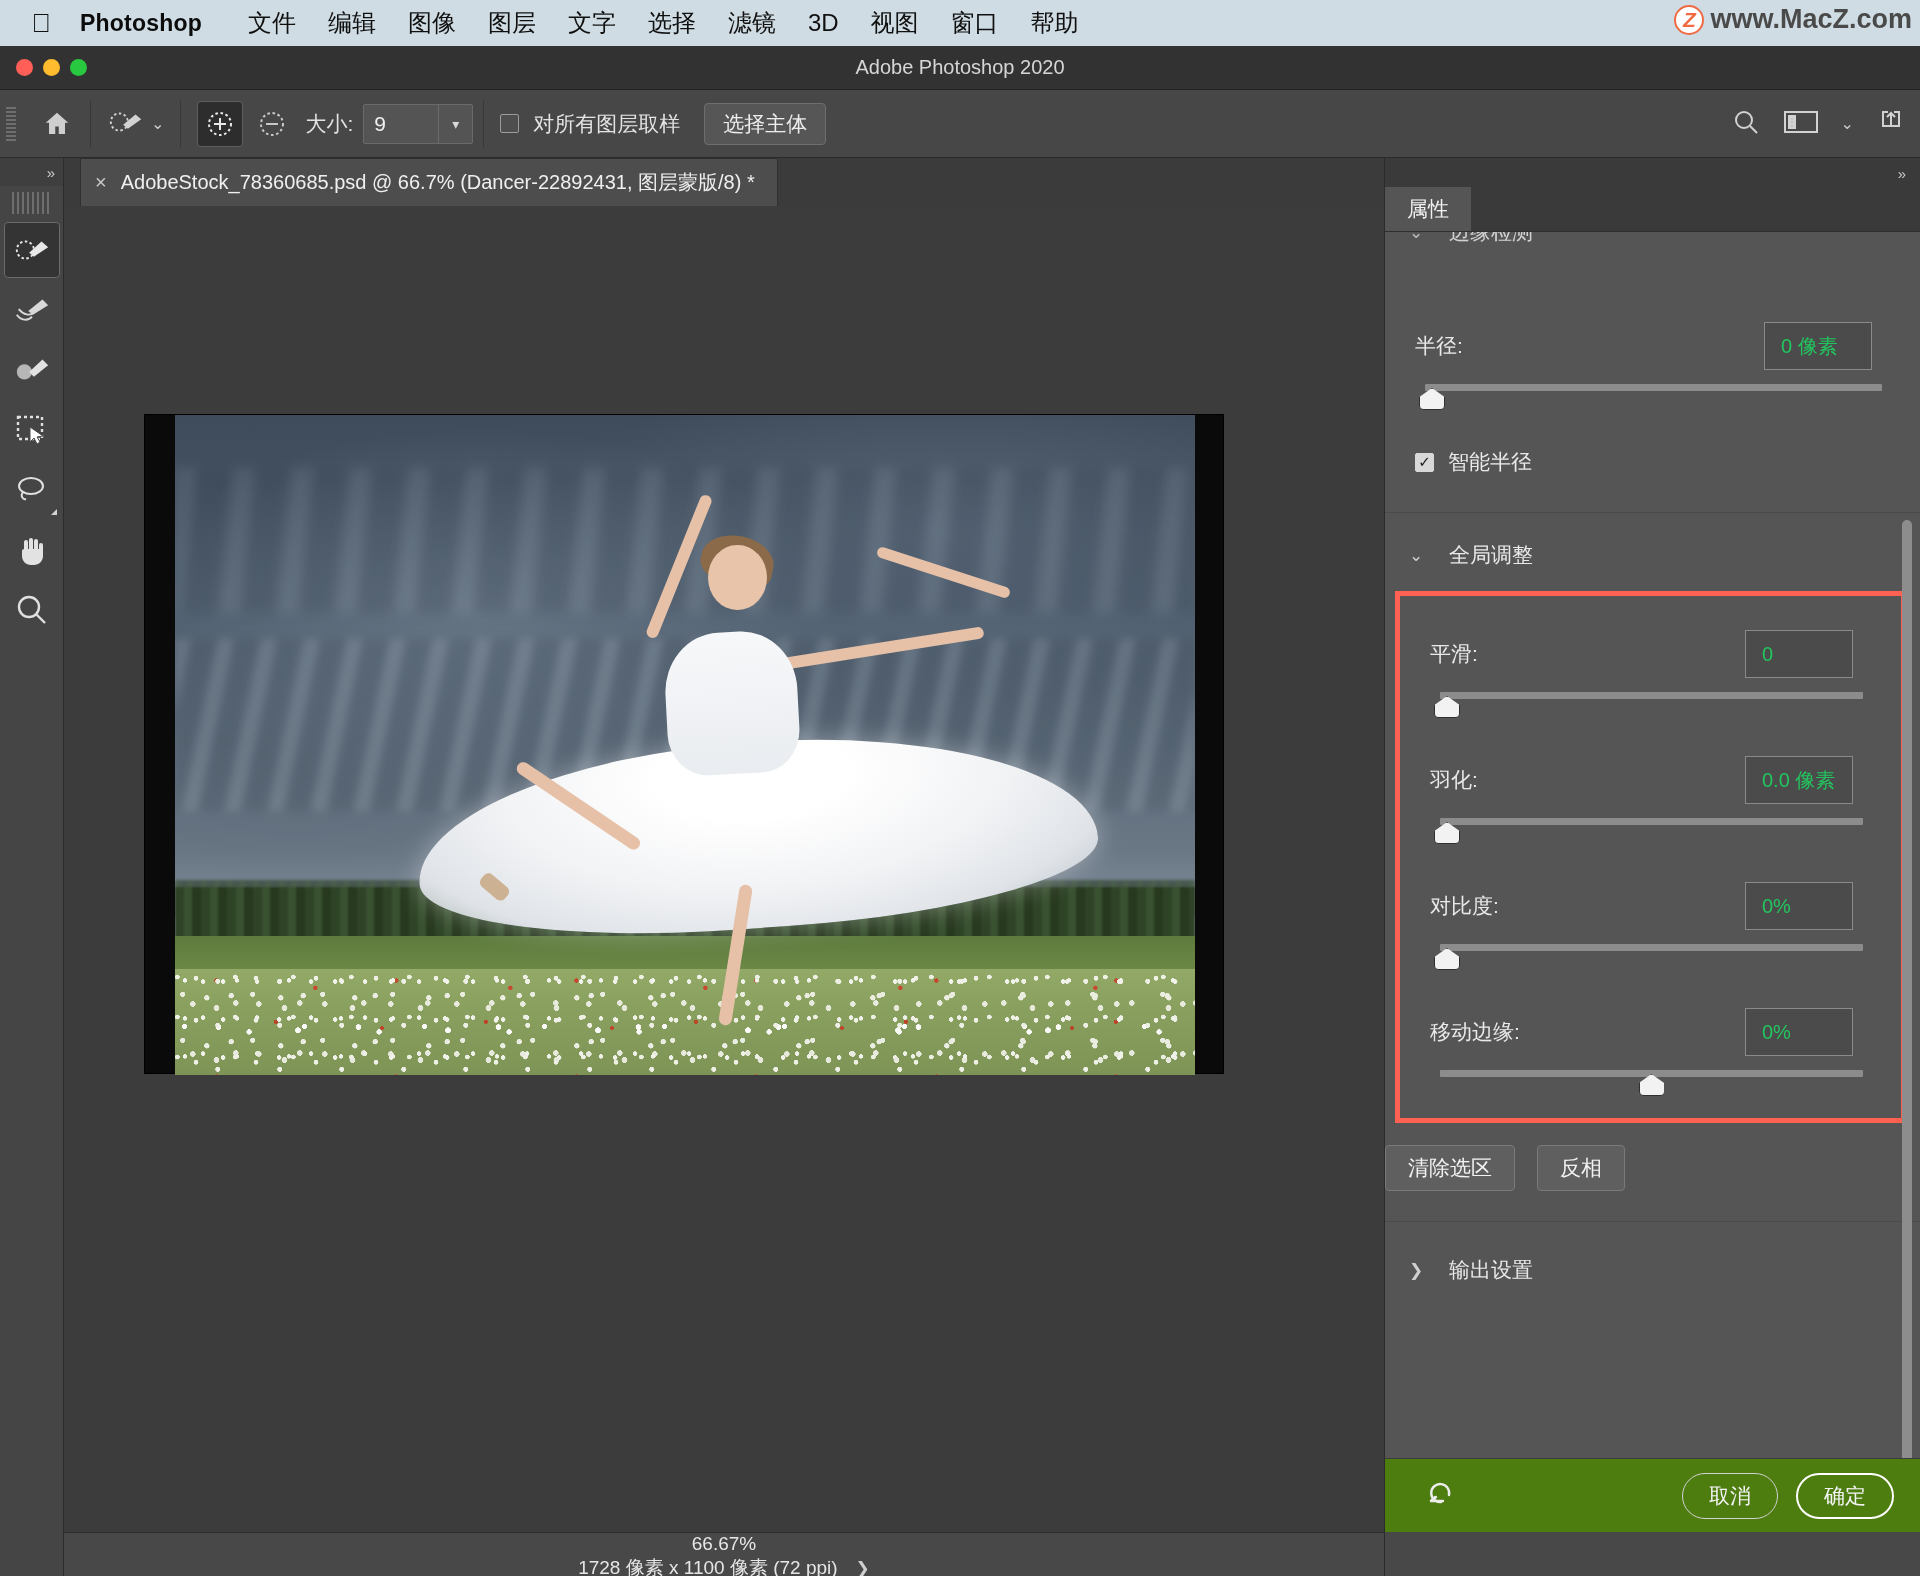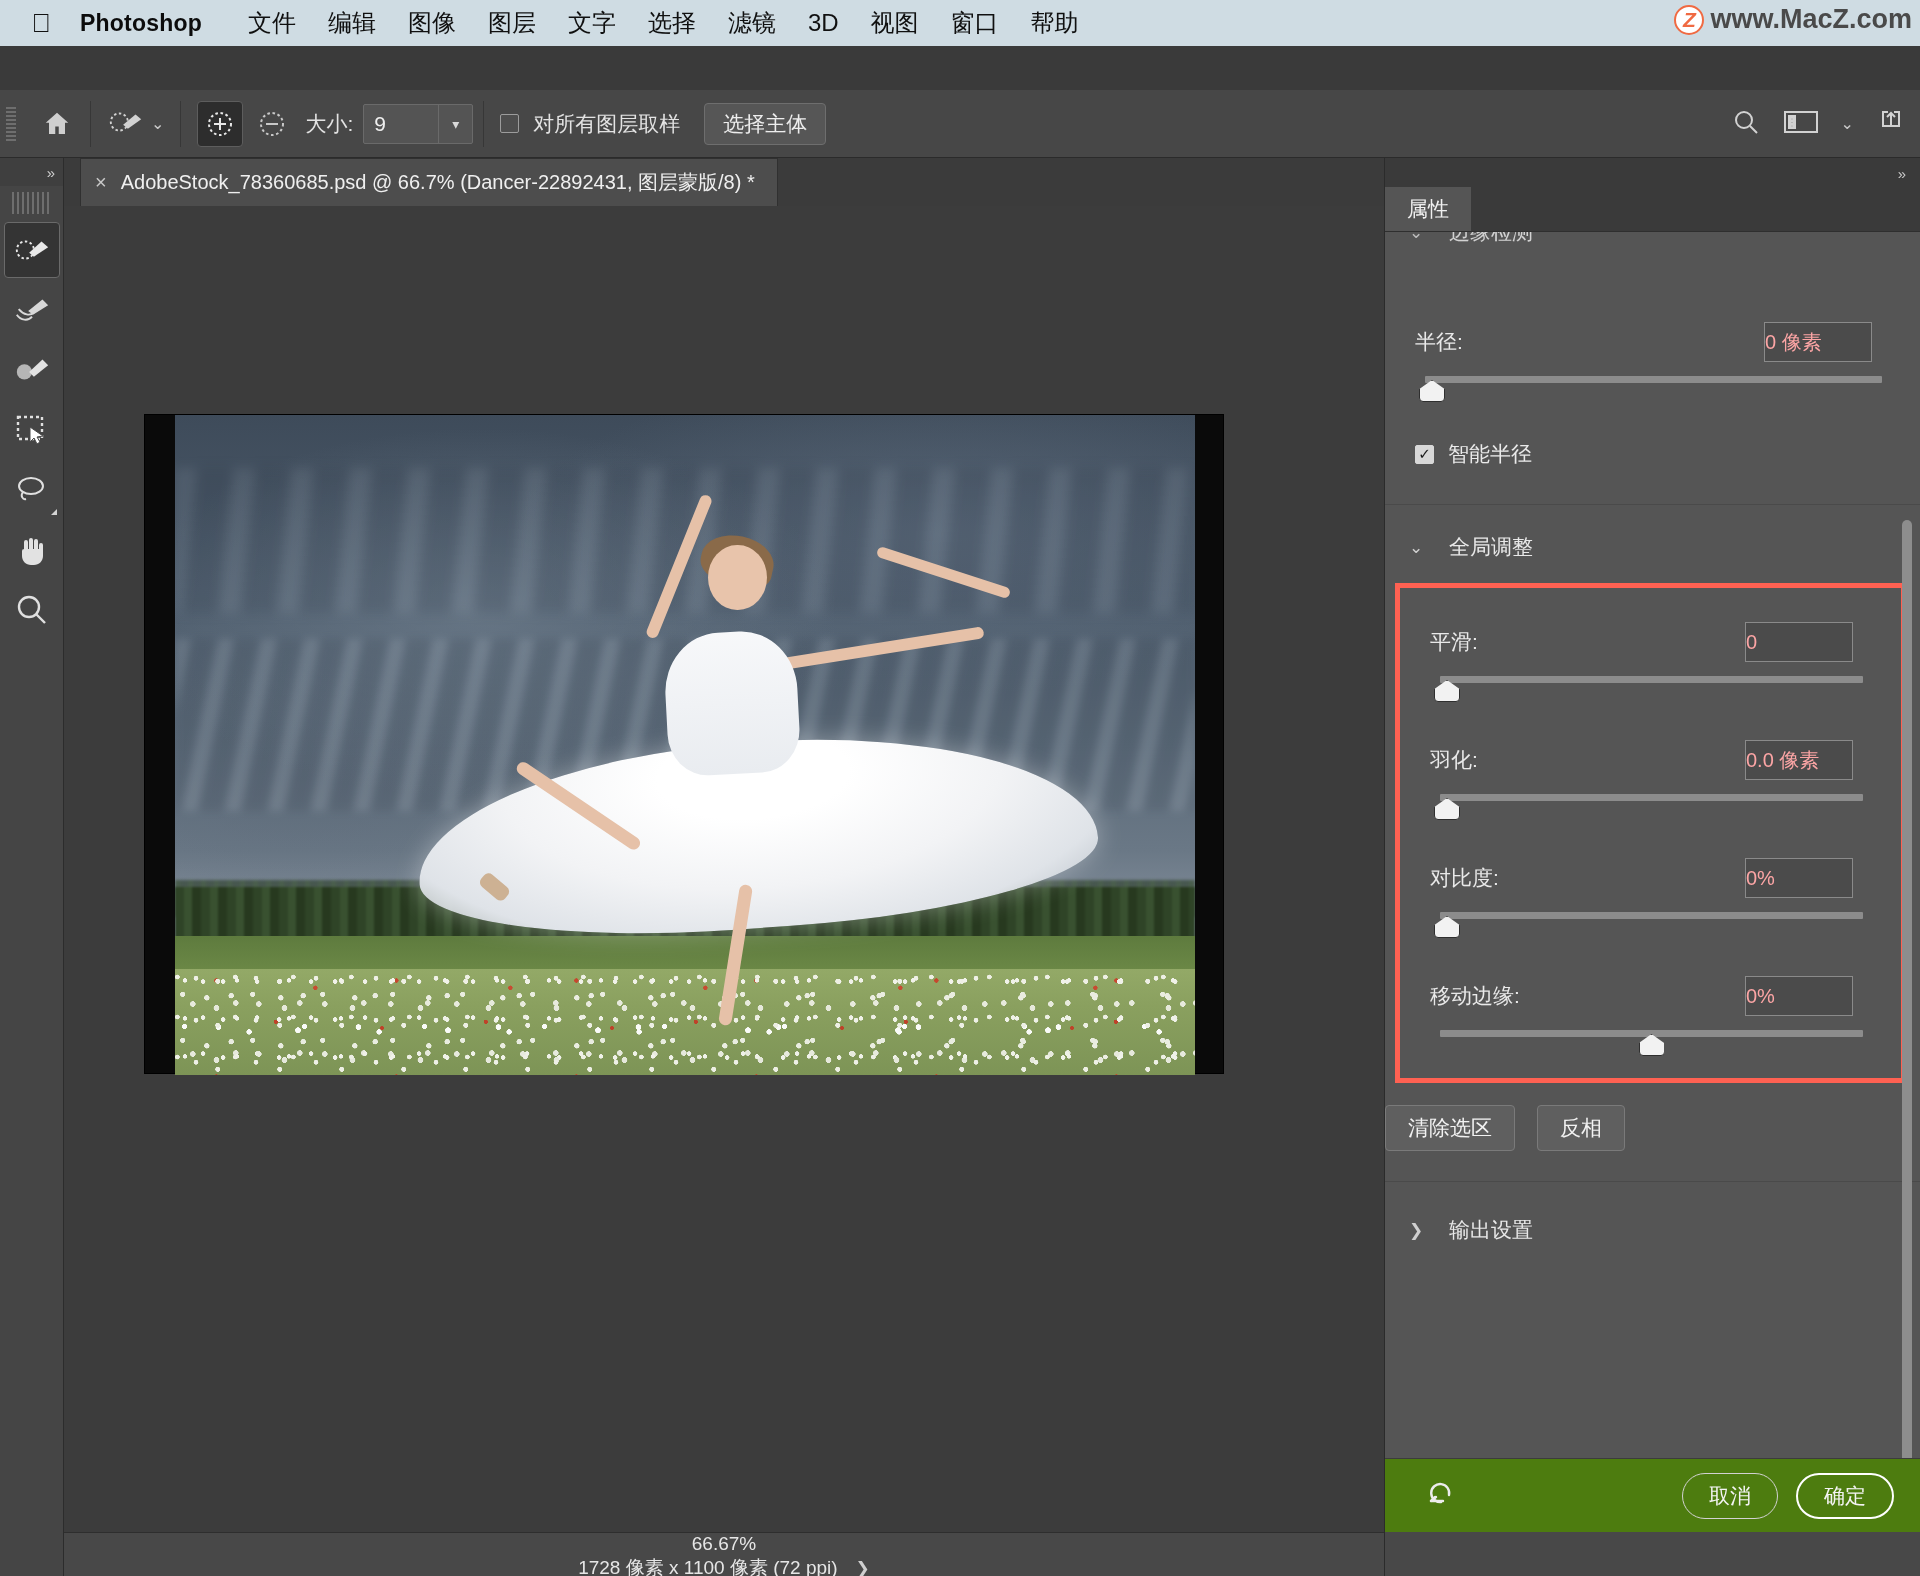--- a/index.html
+++ b/index.html
@@ -341,23 +341,23 @@
     padding: 14px 0 14px 24px; color: #e8e8e8; font-size: 21px;
   }
   .sec-hd.clipped { margin-top: -28px; opacity: .85; }
   .chev { color: #cfcfcf; font-size: 17px; width: 14px; display:inline-block; }
   .row {
     display: flex; align-items: center; justify-content: space-between;
     padding: 0 48px 0 30px; margin-top: 34px;
   }
   .row .lbl { color: #e9e9e9; font-size: 21px; }
   .valbox {
-    width: 108px; height: 40px; background: #4b4b4b; border: 1px solid #8a8a8a;
-    color: #fca5a5; font-size: 20px; display: flex; align-items: center;
-    padding-left: 0;
+    width: 108px; height: 48px; background: #4b4b4b; border: 1px solid #8a8a8a;
+    color: #22c55e; font-size: 20px; display: flex; align-items: center;
+    padding-left: 16px;
   }
   .slider { position: relative; margin: 10px 30px 0 32px; height: 34px; }
   .track {
     position: absolute; left: 8px; right: 8px; top: 4px; height: 7px;
     background: #8c8c8c; border-radius: 1px;
   }
   .knob {
     position: absolute; top: 8px; width: 26px; height: 22px;
     background: #f2f2f2; border: 1.6px solid #2f2f2f;
     clip-path: polygon(50% 0%, 100% 42%, 100% 100%, 0% 100%, 0% 42%);
@@ -426,20 +426,28 @@
     <div class="mi">3D</div>
     <div class="mi">视图</div>
     <div class="mi">窗口</div>
     <div class="mi">帮助</div>
     <div class="watermark">
       <div class="zdot">Z</div>
       <span>www.MacZ.com</span>
     </div>
   </div>
 
+  <div class="titlebar">
+    <div class="lights">
+      <div class="light l-red"></div>
+      <div class="light l-yel"></div>
+      <div class="light l-grn"></div>
+    </div>
+    <div class="ttl">Adobe Photoshop 2020</div>
+  </div>
 
   <div class="optbar">
     <div class="grip-v"></div>
     <div class="home-icon">
       <svg width="30" height="30" viewBox="0 0 24 24" fill="currentColor">
           <path d="M12 3 3 11h2.6v9h5v-6h2.8v6h5v-9H21z"></path>
         </svg>
     </div>
     <div class="divider-v"></div>
     <div class="toolchip">

